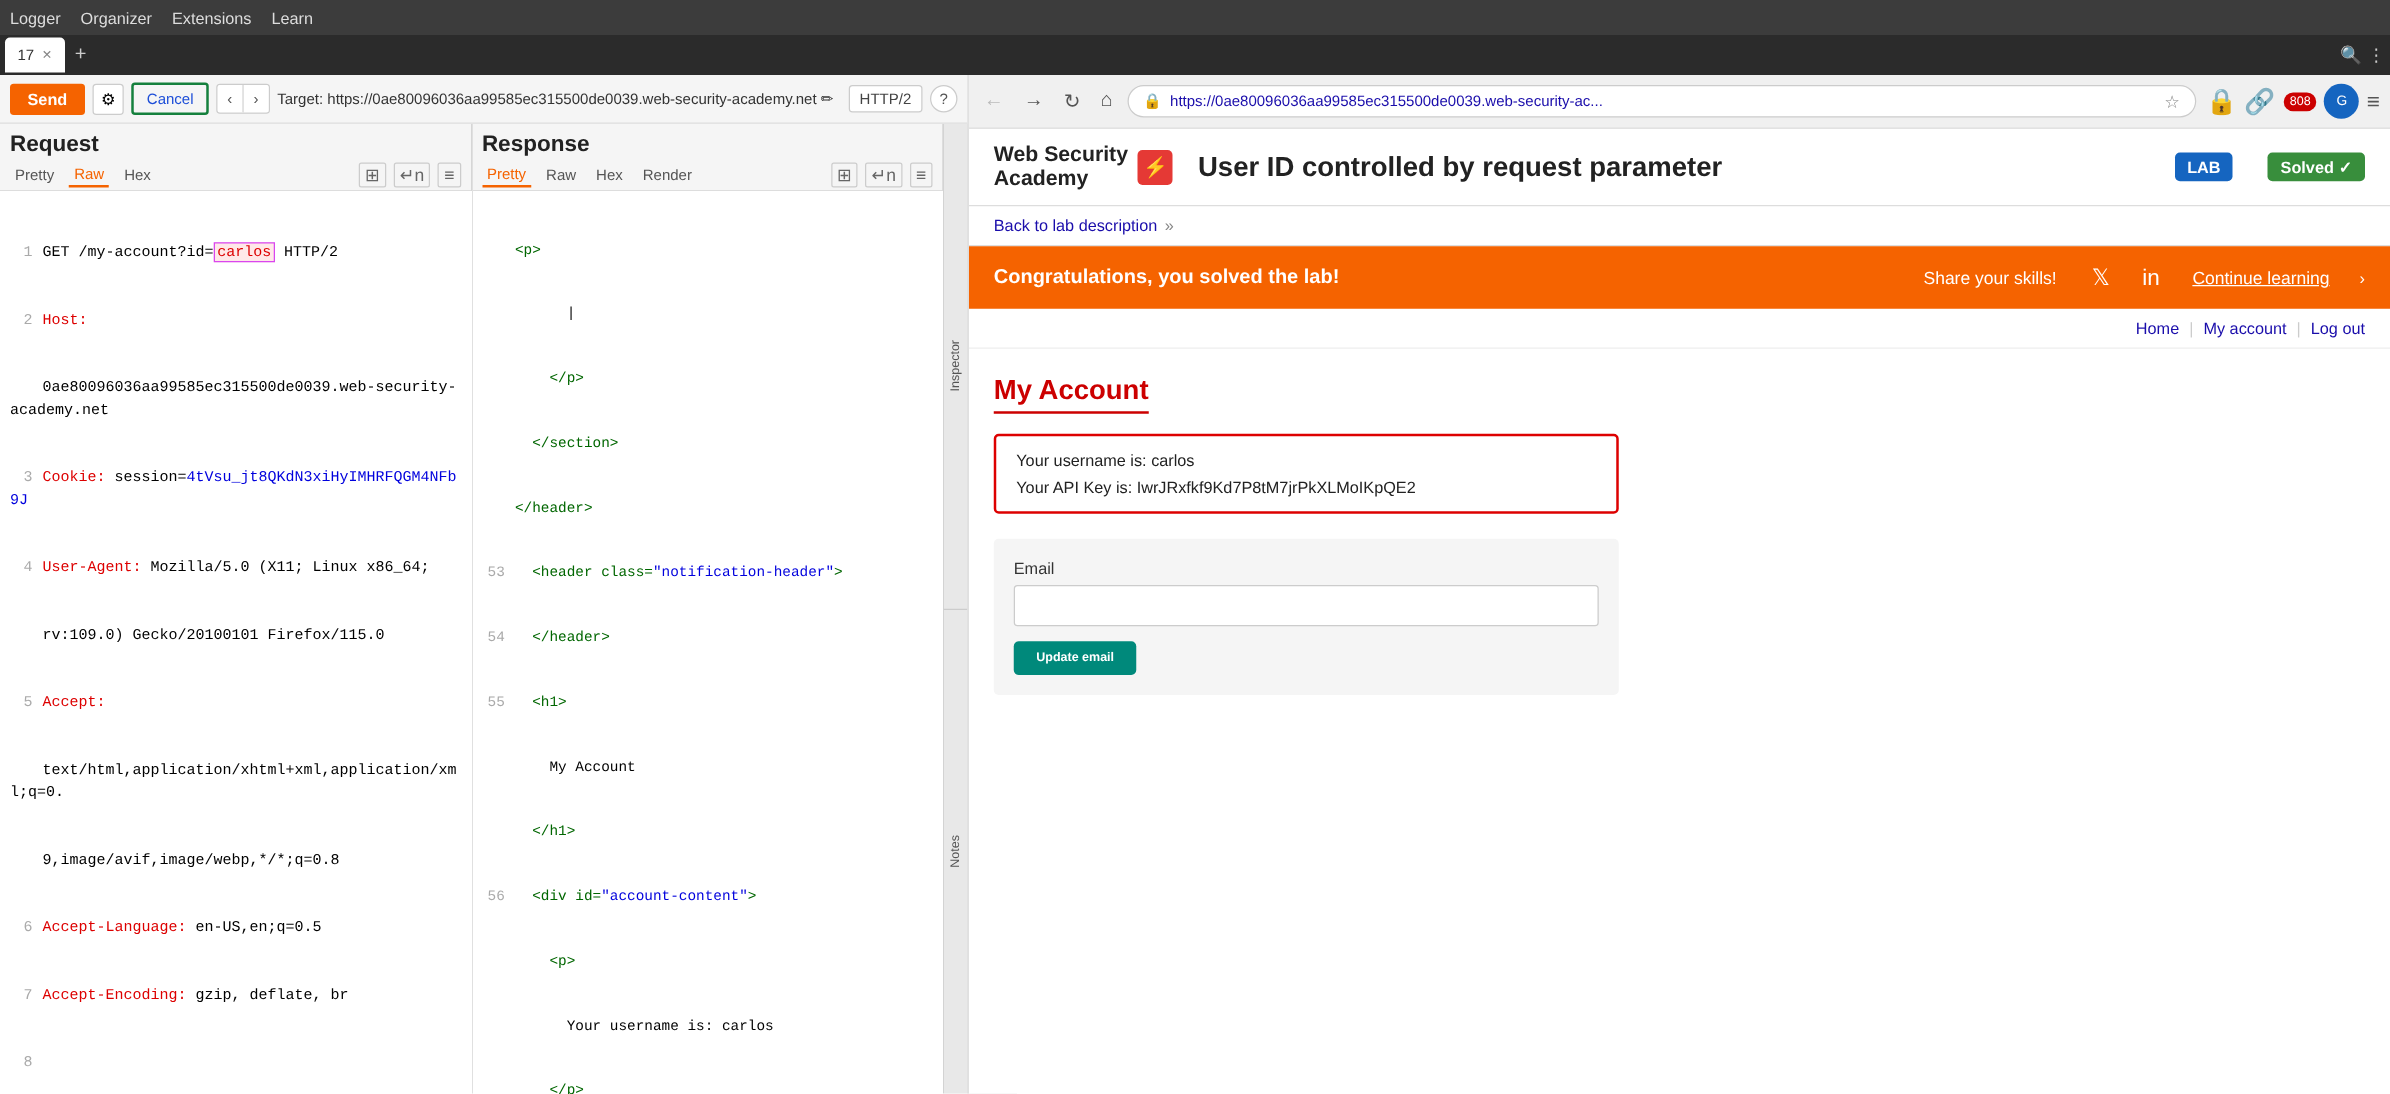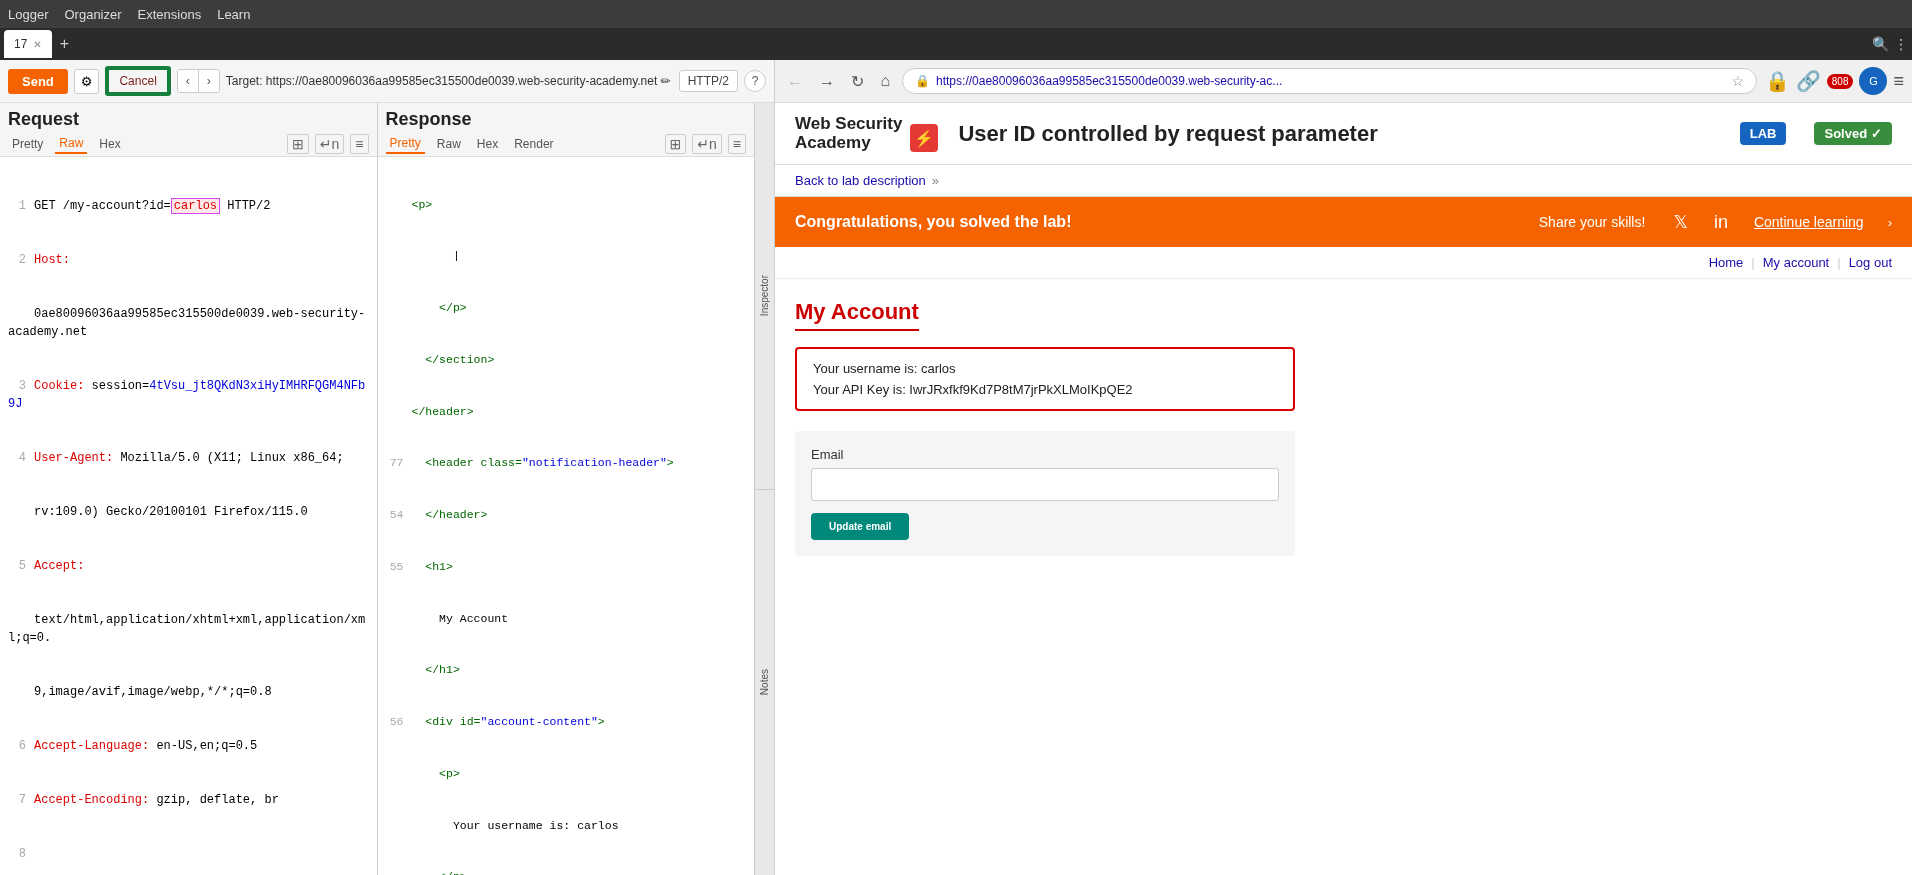--- a/index.html
+++ b/index.html
@@ -76,26 +76,26 @@
       color: #fff;
       border: none;
       padding: 5px 14px;
       font-weight: bold;
       font-size: 13px;
       border-radius: 3px;
       cursor: pointer;
     }
     .btn-cancel {
       background: none;
-      border: 4px solid #15803d;
+      border: 2px solid #15803d;
       padding: 4px 10px;
       border-radius: 3px;
       cursor: pointer;
       font-size: 12px;
-      color: #7f1d1d;
+      color: #1d4ed8;
     }
     .gear-btn {
       border: 1px solid #ccc;
       background: #fff;
       padding: 4px 6px;
       border-radius: 3px;
       cursor: pointer;
       font-size: 13px;
     }
     .nav-btns {
@@ -542,21 +542,21 @@
             <span class="panel-tab-icon">↵n</span>
             <span class="panel-tab-icon">≡</span>
           </div>
         </div>
         <div class="code-area" style="font-size:11.5px;">
           <div><span class="line-num"></span><span class="highlight-green">&lt;p&gt;</span></div>
           <div><span class="line-num"></span><span>      |</span></div>
           <div><span class="line-num"></span><span class="highlight-green">    &lt;/p&gt;</span></div>
           <div><span class="line-num"></span><span class="highlight-green">  &lt;/section&gt;</span></div>
           <div><span class="line-num"></span><span class="highlight-green">&lt;/header&gt;</span></div>
-          <div><span class="line-num">77</span><span class="highlight-green">  &lt;header class=<span class="highlight-blue">"notification-header"</span>&gt;</span></div>
+          <div><span class="line-num">53</span><span class="highlight-green">  &lt;header class=<span class="highlight-blue">"notification-header"</span>&gt;</span></div>
           <div><span class="line-num">54</span><span class="highlight-green">  &lt;/header&gt;</span></div>
           <div><span class="line-num">55</span><span class="highlight-green">  &lt;h1&gt;</span></div>
           <div><span class="line-num"></span><span>    My Account</span></div>
           <div><span class="line-num"></span><span class="highlight-green">  &lt;/h1&gt;</span></div>
           <div><span class="line-num">56</span><span class="highlight-green">  &lt;div id=<span class="highlight-blue">"account-content"</span>&gt;</span></div>
           <div><span class="line-num"></span><span class="highlight-green">    &lt;p&gt;</span></div>
           <div><span class="line-num"></span><span>      Your username is: carlos</span></div>
           <div><span class="line-num"></span><span class="highlight-green">    &lt;/p&gt;</span></div>
           
           
@@ -620,21 +620,21 @@
           <span style="background:#c00; color:#fff; font-size:10px; padding:2px 5px; border-radius:10px;">808</span>
           <div class="profile-icon">G</div>
           <span class="menu-icon">≡</span>
         </div>
       </div>
     </div>
 
     <div class="wsa-page">
 
       <div class="wsa-header">
-        <div style="display:flex; align-items:flex-end; gap:4px;">
+        <div style="display:flex; align-items:center; gap:4px;">
           <div class="wsa-logo">
             <span style="font-size:17px; font-weight:bold; color:#222;">Web Security</span>
             <span style="font-size:17px; font-weight:bold; color:#222;">Academy</span>
           </div>
           <div class="wsa-logo-icon">⚡</div>
         </div>
         <div class="wsa-title">User ID controlled by request parameter</div>
         <span class="lab-badge">LAB</span>
         <div class="solved-badge">
           <span>Solved</span>

